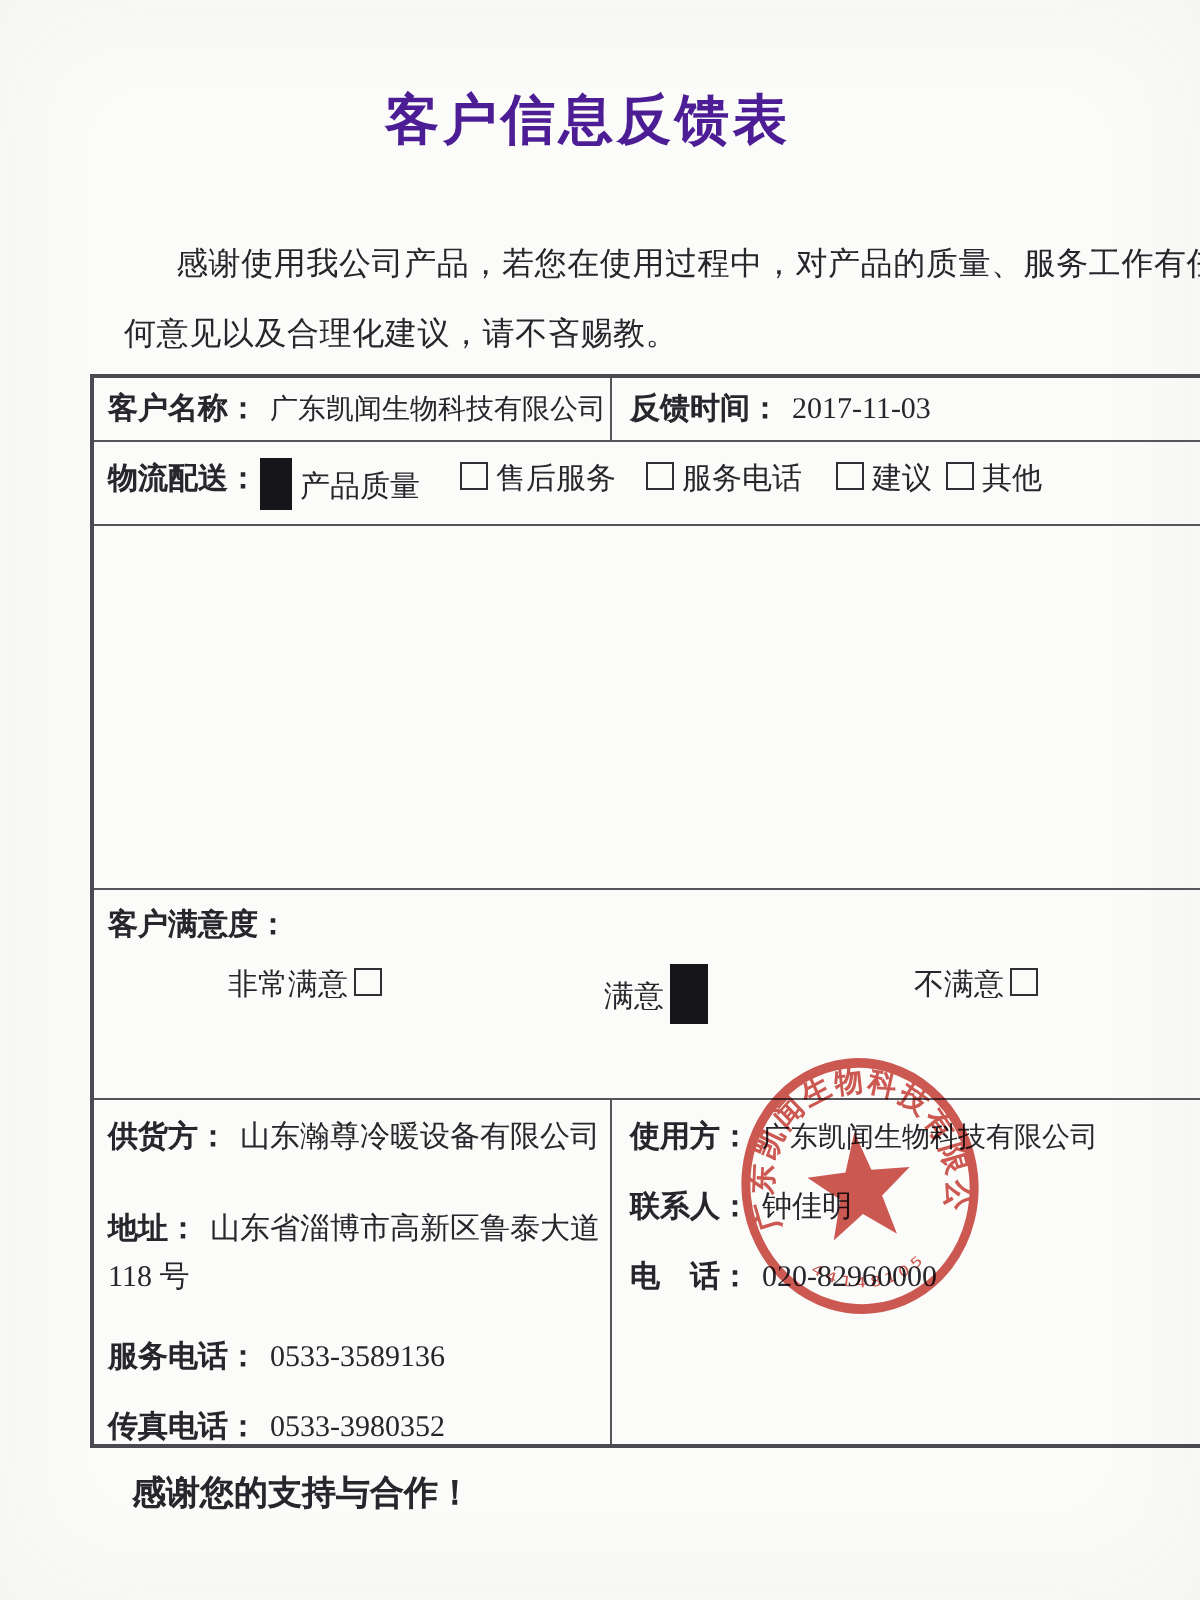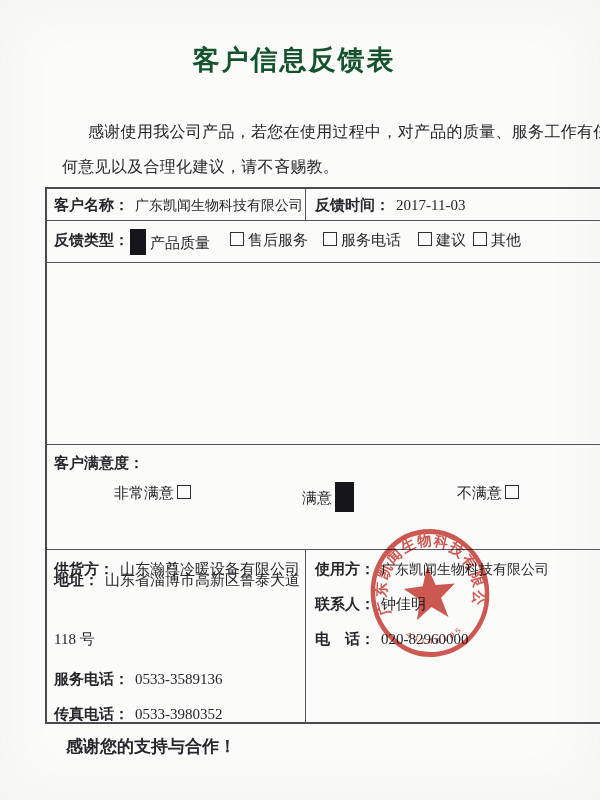--- a/index.html
+++ b/index.html
@@ -8,21 +8,21 @@
     background:#fbfbf9; overflow:hidden;
     font-family:"Liberation Serif","DejaVu Serif",serif;
     color:#26262c;
     box-shadow:inset 0 0 60px rgba(120,120,125,.06);
   }
   .abs{position:absolute; white-space:nowrap;}
   .title{
     position:absolute; top:42px; left:0; width:556px; text-align:center;
     padding-left:32px; box-sizing:border-box;
     font-family:"Liberation Sans","DejaVu Sans",sans-serif;
-    font-size:27px; font-weight:700; letter-spacing:2px; color:#14532d;
+    font-size:27px; font-weight:700; letter-spacing:2px; color:#4c1d95;
   }
   .salutation{left:62px; top:86px; font-size:17px; font-weight:700;}
   .intro{font-size:16px; letter-spacing:.3px;}
   .intro1{left:88px; top:122px;}
   .intro2{left:62px; top:157px;}
   .closing{left:66px; top:735px; font-size:17px; font-weight:700;}
 
   .table{
     position:absolute; left:45px; top:187px; width:595px; height:537px;
     border:2px solid #4a4a50; box-sizing:border-box;
@@ -76,21 +76,21 @@
     <div class="vline" style="left:258px; top:360px; height:173px"></div>
 
     <div class="cell-line" style="left:7px; top:5px">
       <span class="lbl">客户名称：</span><span class="val sm">广东凯闻生物科技有限公司</span>
     </div>
     <div class="cell-line" style="left:268px; top:5px">
       <span class="lbl">反馈时间：</span><span class="val">2017-11-03</span>
     </div>
 
     <div class="cell-line" style="left:7px; top:40px">
-      <span class="lbl">反馈类型：</span>
+      <span class="lbl">物流配送：</span>
     </div>
     <div class="cell-line" style="left:83px; top:40px">
       <span class="cbox filled"></span><span>产品质量</span>
     </div>
     <div class="cell-line" style="left:183px; top:40px">
       <span class="cbox"></span><span>售后服务</span>
     </div>
     <div class="cell-line" style="left:276px; top:40px">
       <span class="cbox"></span><span>服务电话</span>
     </div>
@@ -111,21 +111,21 @@
     <div class="cell-line sat opt-after" style="left:255px; top:293px">
       <span>满意</span><span class="cbox filled"></span>
     </div>
     <div class="cell-line sat opt-after" style="left:410px; top:293px">
       <span>不满意</span><span class="cbox"></span>
     </div>
 
     <div class="cell-line" style="left:7px; top:369px">
       <span class="lbl">供货方：</span><span class="val">山东瀚尊冷暖设备有限公司</span>
     </div>
-    <div class="cell-line" style="left:7px; top:380px">
+    <div class="cell-line" style="left:7px; top:415px">
       <span class="lbl">地址：</span><span class="val">山东省淄博市高新区鲁泰大道</span>
     </div>
     <div class="cell-line" style="left:7px; top:439px">
       <span class="lbl"></span><span>118 号</span>
     </div>
     <div class="cell-line" style="left:7px; top:479px">
       <span class="lbl">服务电话：</span><span class="val">0533-3589136</span>
     </div>
     <div class="cell-line" style="left:7px; top:514px">
       <span class="lbl">传真电话：</span><span class="val">0533-3980352</span>

